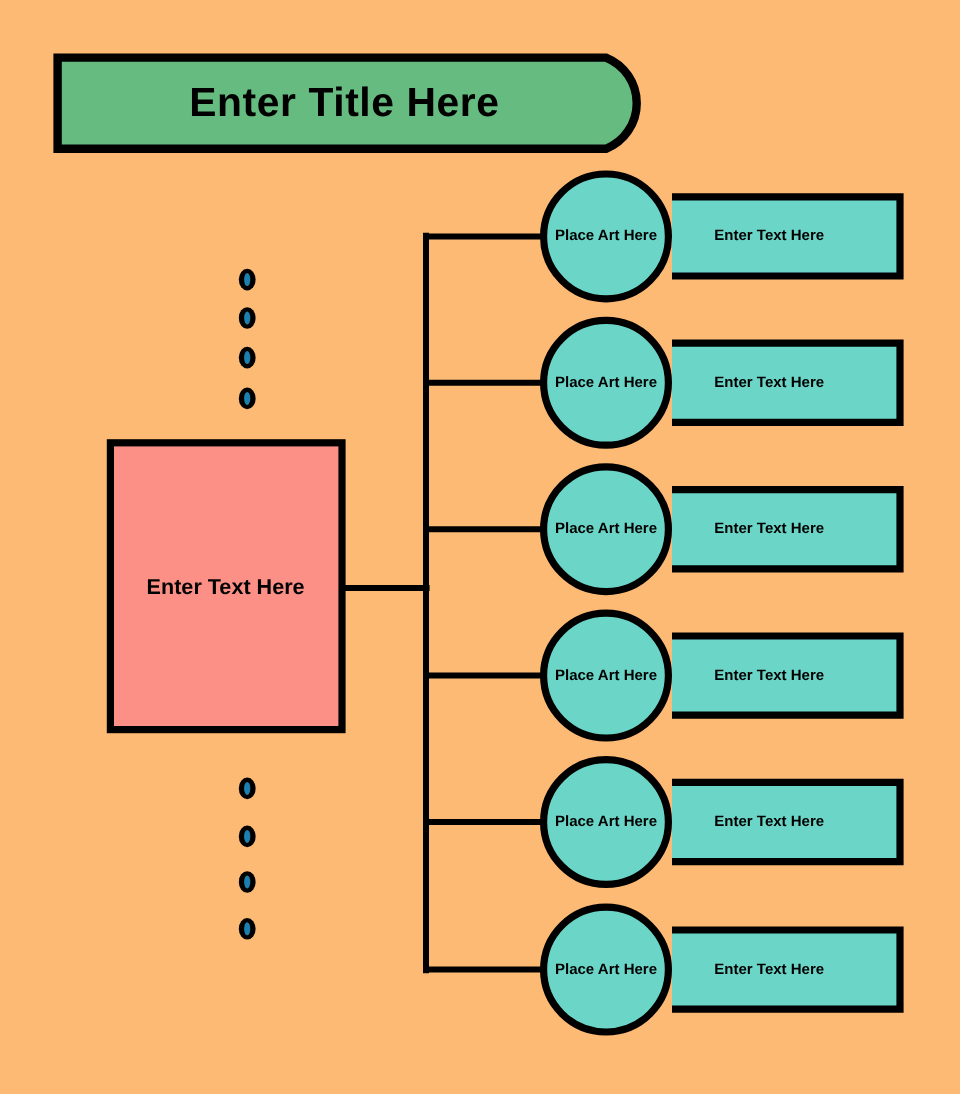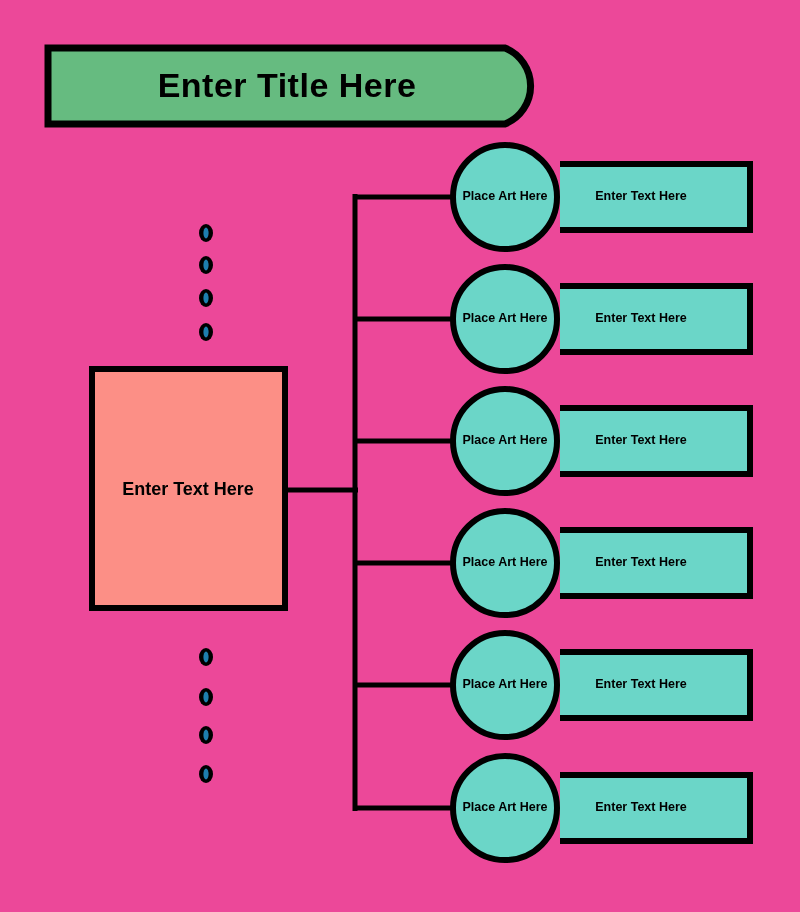--- a/index.html
+++ b/index.html
@@ -10,21 +10,21 @@
   body {
     width: 800px;
     height: 912px;
     font-family: "Liberation Sans", sans-serif;
     overflow: hidden;
   }
   #diagram-root {
     position: relative;
     width: 800px;
     height: 912px;
-    background: #ec4899;
+    background: #fdba74;
   }
   #diagram-svg {
     position: absolute;
     top: 0;
     left: 0;
     width: 800px;
     height: 912px;
   }
   .svg-label {
     font-family: "Liberation Sans", sans-serif;

